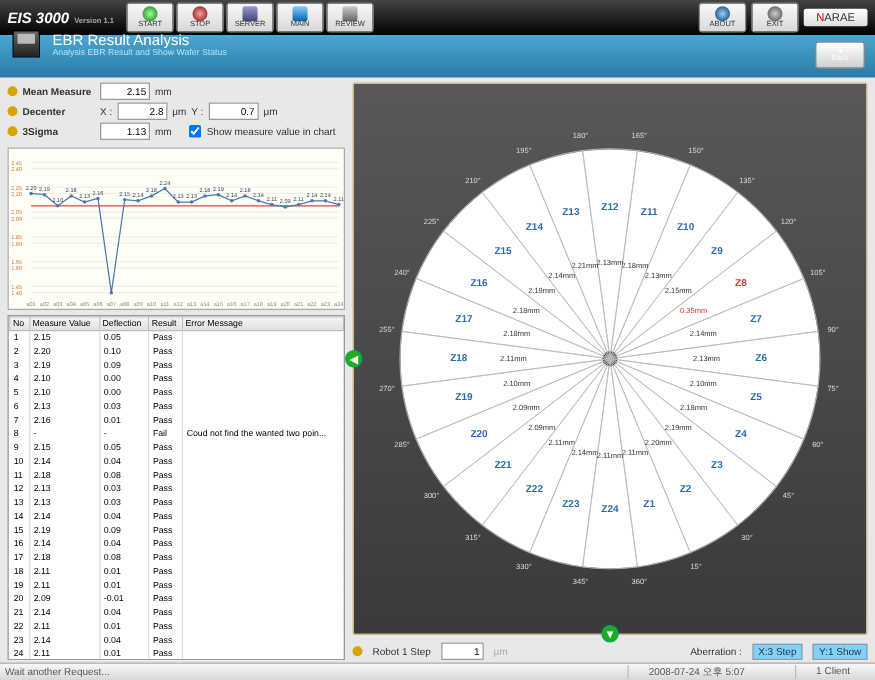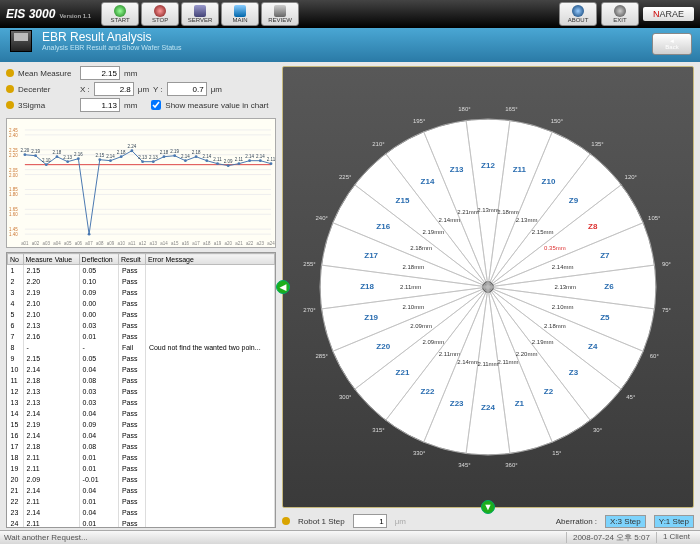--- a/index.html
+++ b/index.html
@@ -11,35 +11,35 @@
 .logo { color: #fff; font-style: italic; font-weight: bold; font-size: 12px; display: flex; align-items: baseline; }
 .logo-ver { font-size: 6px; color: #aaa; margin-left: 4px; font-style: normal; }
 .tb-buttons { display: flex; gap: 2px; margin-left: 8px; }
 .tb-btn { display: flex; flex-direction: column; align-items: center; justify-content: center; width: 38px; height: 24px; background: linear-gradient(#f8f8f8,#d8d8d8); border: 1px solid #888; border-radius: 3px; cursor: pointer; font-size: 6px; color: #333; }
 .tb-btn .ico { width: 12px; height: 12px; border-radius: 50%; }
 .topbar-right { display: flex; align-items: center; gap: 4px; }
 .brand { background: linear-gradient(#fff,#ddd); padding: 2px 10px; border-radius: 2px; font-weight: normal; font-size: 9px; color: #333; }
 .brand .nr { color: #c00; }
 
 
-.titleband { height: 34px; background: linear-gradient(#4aa7d4,#2a7aa6); display: flex; align-items: flex-start; padding: 2px 10px; color: #fff; position: relative; }
+.titleband { height: 34px; background: linear-gradient(#4aa7d4,#2a7aa6); display: flex; align-items: flex-end; padding: 16px 10px; color: #fff; position: relative; }
 .titleband .disk { width: 22px; height: 22px; background: linear-gradient(#666,#222); border: 1px solid #000; margin-right: 10px; position: relative; }
 .titleband .disk::after { content: ""; position: absolute; top: 2px; left: 3px; right: 3px; height: 8px; background: #bbb; }
 .titleband h1 { font-size: 12px; font-weight: normal; }
 .titleband .sub { font-size: 7px; color: #bde3f2; }
 .back-btn { position: absolute; right: 8px; top: 5px; width: 40px; height: 22px; background: linear-gradient(#fff,#d0d0d0); border: 1px solid #888; border-radius: 3px; display: flex; flex-direction: column; align-items: center; justify-content: center; font-size: 6px; cursor: pointer; }
 
 
 .body { display: flex; height: calc(100% - 28px - 34px - 14px); }
 .left { width: 280px; padding: 4px 4px 2px 6px; display: flex; flex-direction: column; }
 .right { flex: 1; padding: 4px 6px 2px 2px; display: flex; flex-direction: column; }
 
 .measure-row { display: flex; align-items: center; gap: 4px; margin-bottom: 2px; font-size: 8px; color: #333; }
 .dot { width: 8px; height: 8px; border-radius: 50%; background: #d9a400; display: inline-block; }
-.measure-row .mlab { width: 58px; }
+.measure-row .mlab { width: 58px; font-weight: bold; }
 .minput { width: 40px; height: 14px; border: 1px solid #999; background: #fff; font-size: 8px; padding: 0 2px; text-align: right; }
 .chk { display: flex; align-items: center; gap: 4px; font-size: 8px; margin-left: 10px; }
 
 
 .chart { height: 130px; border: 1px solid #aaa; background: #fffef5; margin-top: 4px; position: relative; overflow: hidden; }
 .chart svg { position: absolute; inset: 0; }
 
 
 .grid { flex: 1; border: 1px solid #999; background: #fff; margin-top: 4px; overflow-y: auto; }
 .grid table { width: 100%; border-collapse: collapse; font-size: 7px; }
@@ -52,21 +52,21 @@
 .arrow-l, .arrow-d { position: absolute; width: 14px; height: 14px; border-radius: 50%; background: #1cae1c; display: flex; align-items: center; justify-content: center; color: #fff; font-size: 9px; cursor: pointer; border: 1px solid #0a6; }
 .arrow-l { left: -7px; top: 50%; transform: translateY(-50%); }
 .arrow-d { bottom: -7px; left: 50%; transform: translateX(-50%); }
 
 .bottom-ctrl { margin-top: 6px; display: flex; align-items: center; gap: 8px; font-size: 8px; color: #333; }
 .spin { width: 34px; height: 14px; border: 1px solid #999; background: #fff; font-size: 8px; text-align: right; padding-right: 2px; }
 .chip { border: 1px solid #999; background: #7dd3fc; padding: 1px 4px; font-size: 8px; }
 
 
 .status { position: absolute; bottom: 0; left: 0; right: 0; height: 14px; background: linear-gradient(#f8f8f8,#d8d8d8); border-top: 1px solid #aaa; display: flex; align-items: center; justify-content: space-between; font-size: 8px; color: #555; padding: 0 4px; }
-.status .cell { border-left: 1px solid #bbb; padding: 0 6px; }
+.status .cell { border-left: 1px solid #bbb; padding: 0 16px; margin-left: 24px; }
 
 
 .wafer-wrap text { font-family: Tahoma, Arial, sans-serif; }
 </style>
 </head>
 <body>
 
 <div class="topbar">
   <div class="topbar-left">
     <div class="logo">
@@ -541,21 +541,21 @@
       <div class="arrow-d">▼</div>
     </div>
     <div class="bottom-ctrl">
       <span class="dot"></span>
       <span>Robot 1 Step</span>
       <input class="spin" value="1" style="">
       <span style="color:#aaa">μm</span>
       <span style="flex:1"></span>
       <span>Aberration :</span>
       <span class="chip">X:3 Step</span>
-      <span class="chip">Y:1 Step</span>
+      <span class="chip">Y:1 Show</span>
     </div>
   </div>
 </div>
 
 <div class="status">
   <span>Wait another Request...</span>
   <div style="display:flex">
     <span class="cell">2008-07-24  오후 5:07</span>
     <span class="cell">1 Client</span>
   </div>

